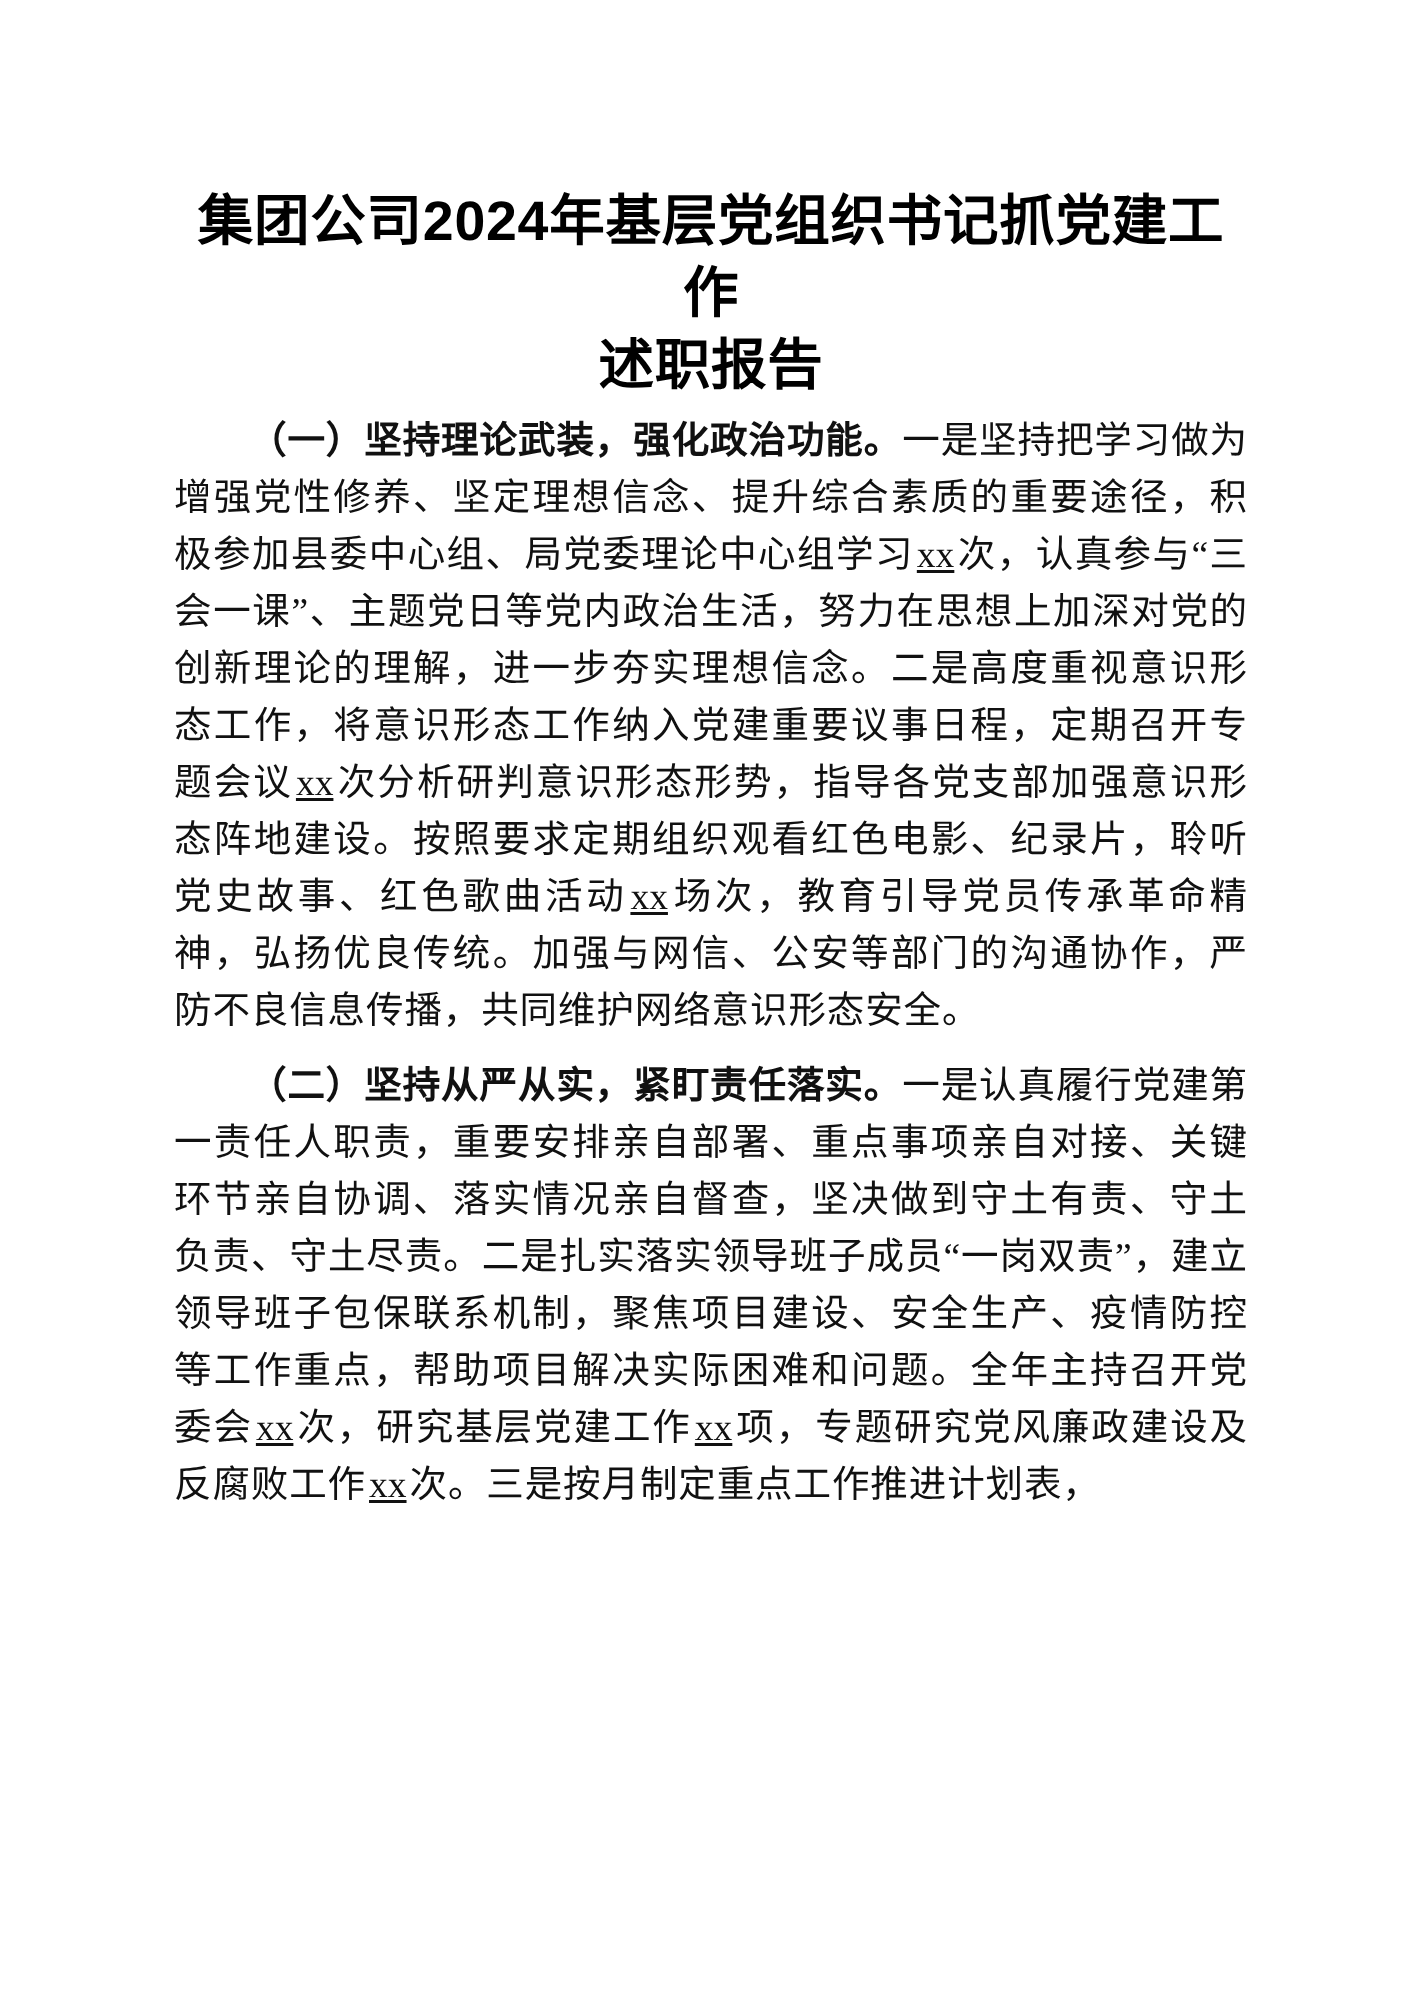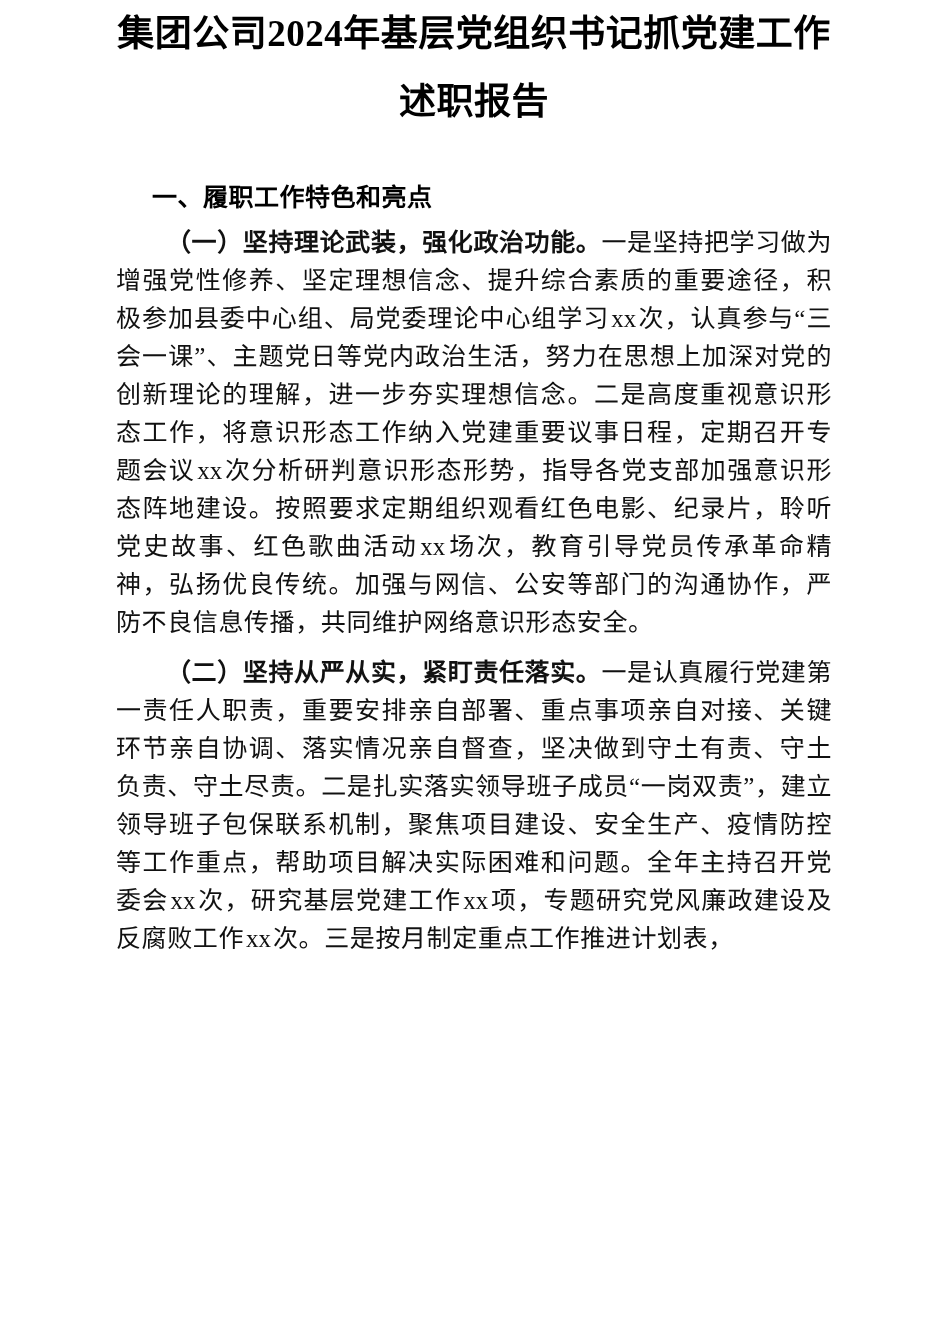--- a/index.html
+++ b/index.html
@@ -29,24 +29,25 @@
     left: 116px;
     top: 0;
     width: 716px;   
     height: 1344px;
     box-sizing: border-box;
   }
 
   
   .doc-title {
     margin: 0;
-    font-family: Liberation Serif, serif;
+    padding-top: 124px;
+    font-family: Liberation Sans, sans-serif;
     font-weight: bold;
     font-size: 37px;
-    line-height: 68px;
+    line-height: 48px;
     text-align: center;
     color: #000000;
     letter-spacing: 0.5px;
     white-space: pre-line;
   }
 
   
   .section-heading {
     margin: 0;
     padding-top: 42px;
@@ -85,32 +86,32 @@
   .lead {
     font-weight: bold;
     font-family: Liberation Serif, serif;
   }
 
   
   .num {
     font-family: "Liberation Serif", "DejaVu Serif", serif;
     letter-spacing: 0;
     padding: 0 2px;
+    text-decoration: underline;
   }
 </style>
 </head>
 <body>
 
 <div class="page">
   <div class="content">
 
     <h1 class="doc-title">集团公司2024年基层党组织书记抓党建工作
 述职报告</h1>
 
-    <h2 class="section-heading">一、履职工作特色和亮点</h2>
 
     <div class="body-block">
 
       <p class="para">
         <span class="lead">（一）坚持理论武装，强化政治功能。</span><span>一是坚持把学习做为增强党性修养、坚定理想信念、提升综合素质的重要途径，积极参加县委中心组、局党委理论中心组学习</span><span class="num">xx</span><span>次，认真参与“三会一课”、主题党日等党内政治生活，努力在思想上加深对党的创新理论的理解，进一步夯实理想信念。二是高度重视意识形态工作，将意识形态工作纳入党建重要议事日程，定期召开专题会议</span><span class="num">xx</span><span>次分析研判意识形态形势，指导各党支部加强意识形态阵地建设。按照要求定期组织观看红色电影、纪录片，聆听党史故事、红色歌曲活动</span><span class="num">xx</span><span>场次，教育引导党员传承革命精神，弘扬优良传统。加强与网信、公安等部门的沟通协作，严防不良信息传播，共同维护网络意识形态安全。</span>
       </p>
 
       <p class="para">
         <span class="lead">（二）坚持从严从实，紧盯责任落实。</span><span>一是认真履行党建第一责任人职责，重要安排亲自部署、重点事项亲自对接、关键环节亲自协调、落实情况亲自督查，坚决做到守土有责、守土负责、守土尽责。二是扎实落实领导班子成员“一岗双责”，建立领导班子包保联系机制，聚焦项目建设、安全生产、疫情防控等工作重点，帮助项目解决实际困难和问题。全年主持召开党委会</span><span class="num">xx</span><span>次，研究基层党建工作</span><span class="num">xx</span><span>项，专题研究党风廉政建设及反腐败工作</span><span class="num">xx</span><span>次。三是按月制定重点工作推进计划表，</span>
       </p>

